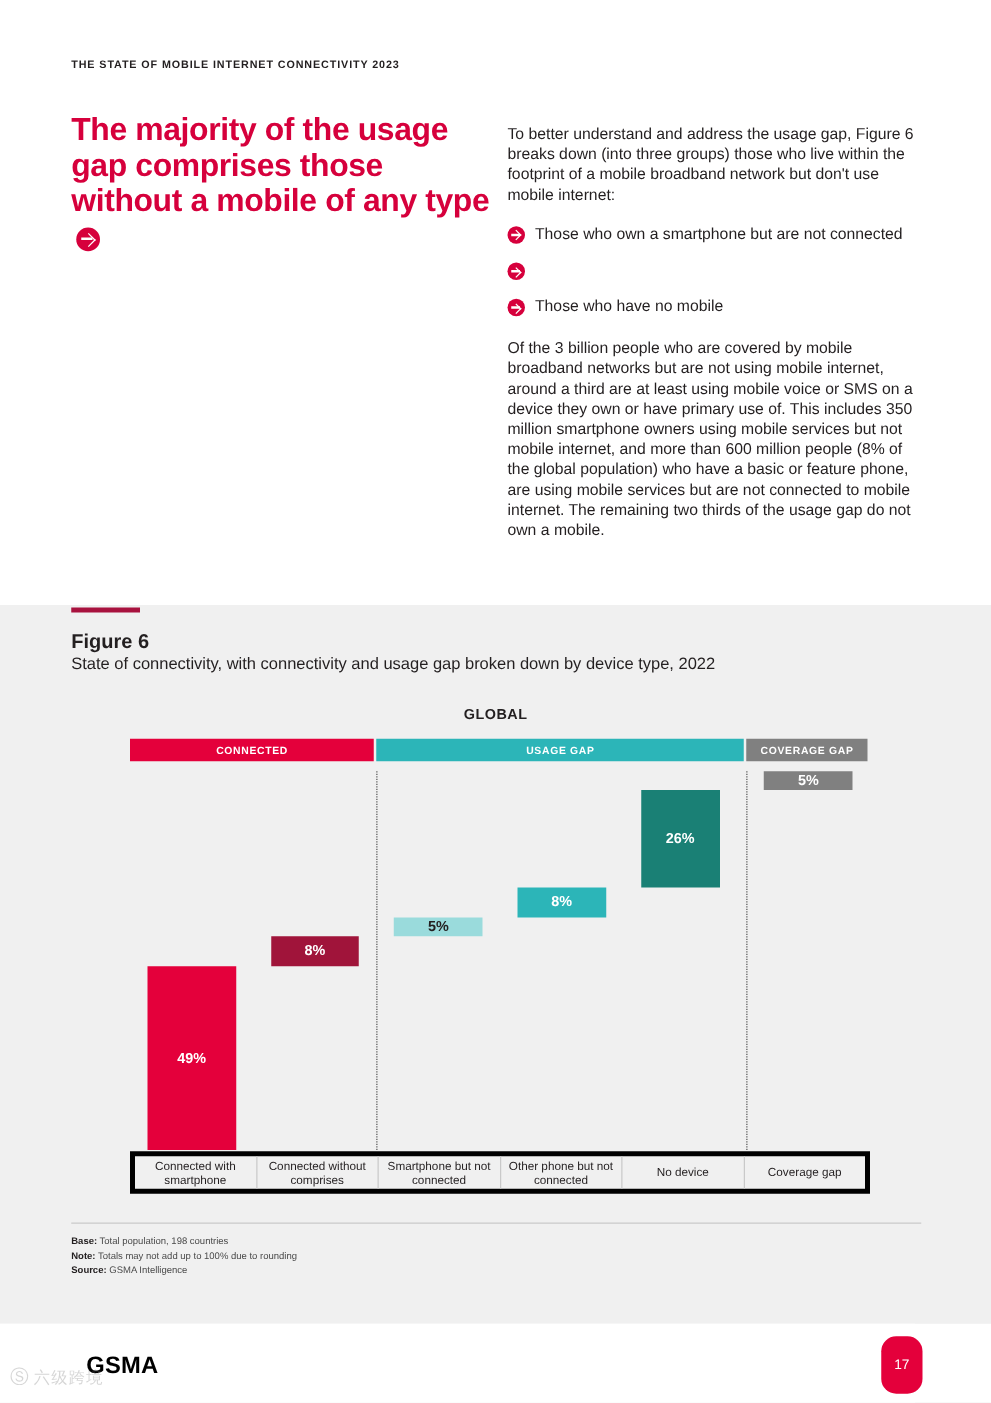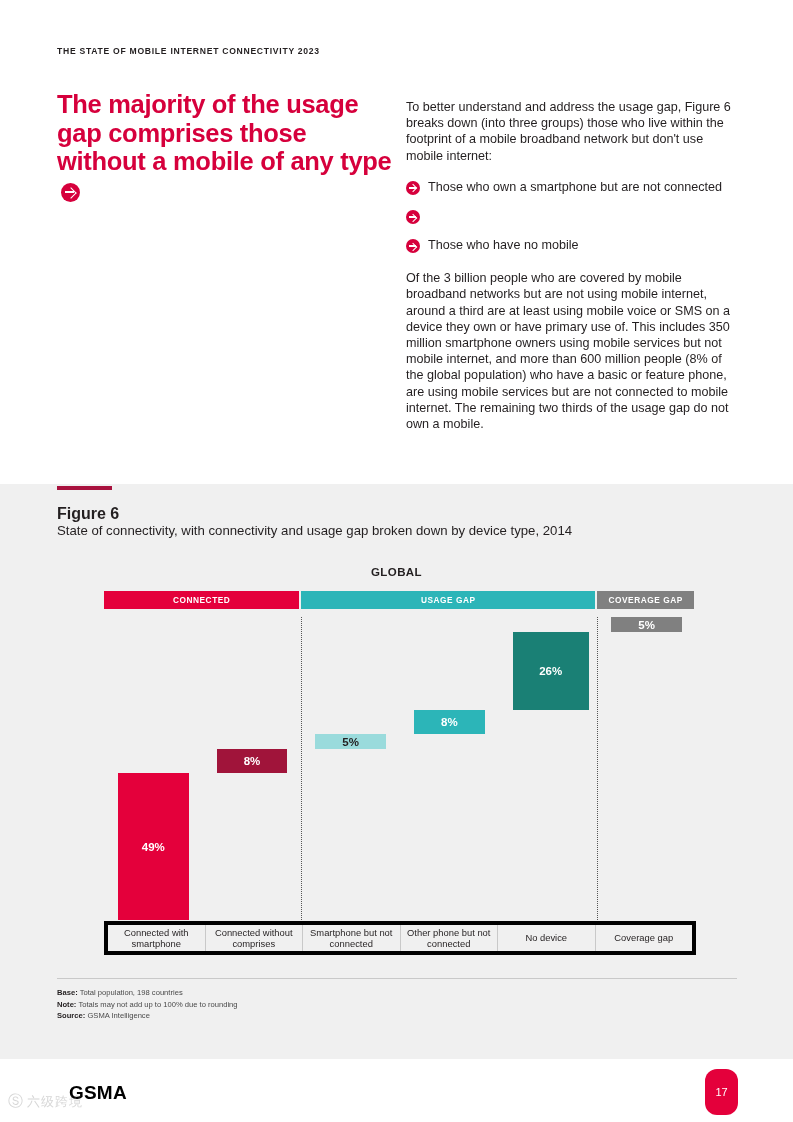--- a/index.html
+++ b/index.html
@@ -297,21 +297,21 @@
     </div>
 
     <div class="body-para para-2">Of the 3 billion people who are covered by mobile broadband networks but are not using mobile internet, around a third are at least using mobile voice or SMS on a device they own or have primary use of. This includes 350 million smartphone owners using mobile services but not mobile internet, and more than 600 million people (8% of the global population) who have a basic or feature phone, are using mobile services but are not connected to mobile internet. The remaining two thirds of the usage gap do not own a mobile.</div>
   </div>
 </div>
 
 <div class="figure-section">
 
   <div class="fig-accent"></div>
   <div class="fig-number">Figure 6</div>
-  <div class="fig-title">State of connectivity, with connectivity and usage gap broken down by device type, 2014</div>
+  <div class="fig-title">State of connectivity, with connectivity and usage gap broken down by device type, 2022</div>
 
   <div class="global-label">GLOBAL</div>
 
   <div class="cat-band" id="cat-band">
       <div class="cat-seg" style="background: rgb(228, 0, 59); width: 195.333px; margin-right: 2px;">CONNECTED</div>
       <div class="cat-seg" style="background: rgb(44, 181, 184); width: 294px; margin-right: 2px;">USAGE GAP</div>
       <div class="cat-seg" style="background: rgb(128, 128, 128); width: 96.6667px; margin-right: 2px;">COVERAGE GAP</div>
     </div>
 
   <div class="plot" id="plot">
@@ -320,21 +320,21 @@
       </div>
       <div class="bar" style="left: 112.667px; width: 70.6667px; height: 24px; bottom: 147px; background: rgb(160, 20, 58); color: rgb(255, 255, 255);">
         <span>8%</span>
       </div>
       <div class="bar" style="left: 211.333px; width: 70.6667px; height: 15px; bottom: 171px; background: rgb(154, 219, 220); color: rgb(35, 31, 32);">
         <span>5%</span>
       </div>
       <div class="bar" style="left: 310px; width: 70.6667px; height: 24px; bottom: 186px; background: rgb(44, 181, 184); color: rgb(255, 255, 255);">
         <span>8%</span>
       </div>
-      <div class="bar" style="left: 408.667px; width: 76px; height: 78px; bottom: 210px; background: rgb(26, 128, 117); color: rgb(255, 255, 255);">
+      <div class="bar" style="left: 408.667px; width: 63px; height: 78px; bottom: 210px; background: rgb(26, 128, 117); color: rgb(255, 255, 255);">
         <span>26%</span>
       </div>
       <div class="bar" style="left: 507.333px; width: 70.6667px; height: 15px; bottom: 288px; background: rgb(128, 128, 128); color: rgb(255, 255, 255);">
         <span>5%</span>
       </div>
       <div class="divider" style="left: 197.333px;"></div>
       <div class="divider" style="left: 493.333px;"></div>
     </div>
 
   <div class="axis-row" id="axis-row">

